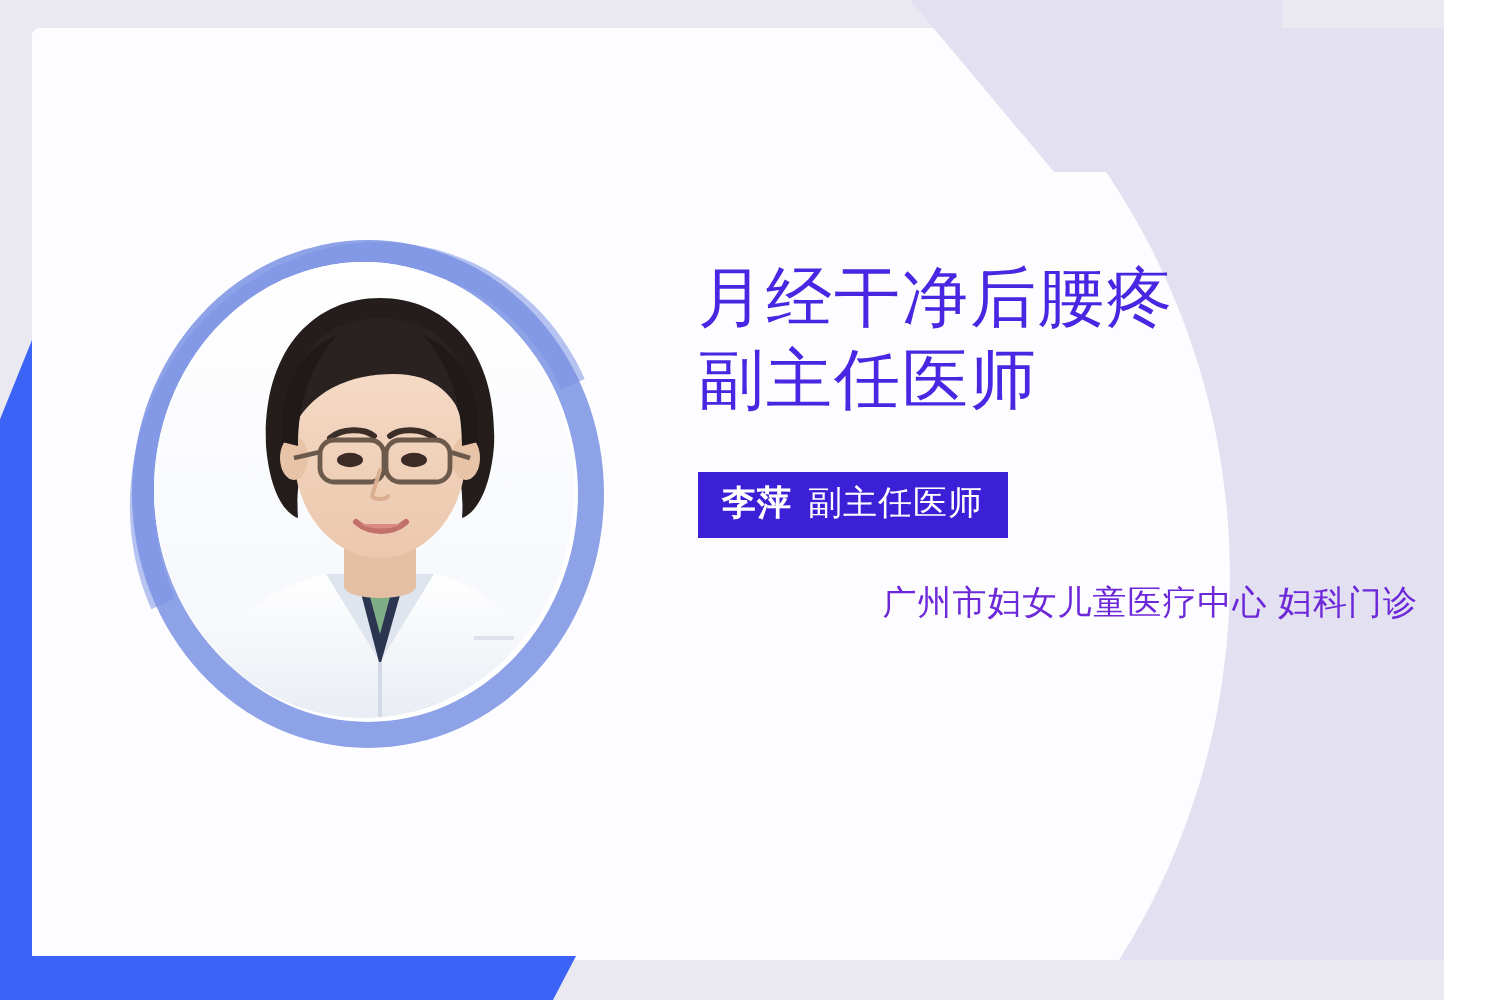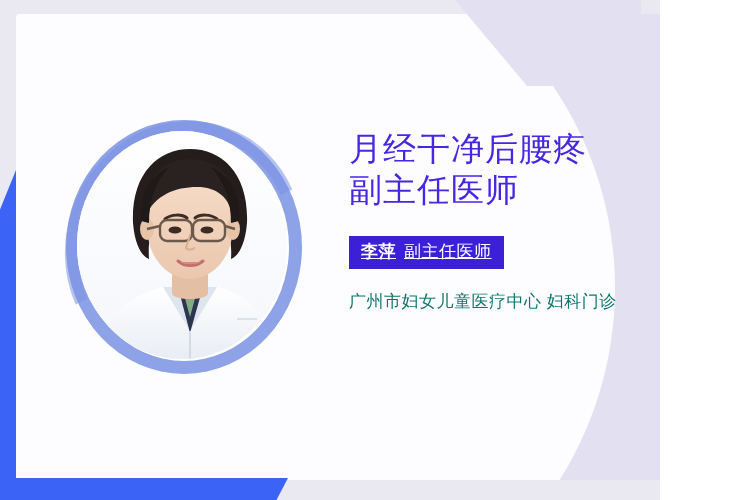--- a/index.html
+++ b/index.html
@@ -6,21 +6,21 @@
     margin: 0;
     padding: 0;
     background: #ffffff;
   }
   body {
     font-family: "Liberation Sans", "DejaVu Sans", sans-serif;
   }
 
   .screen {
     position: relative;
-    width: 660px;
+    width: 722px;
     height: 500px;
     overflow: hidden;
     background: #eae8f2;
   }
 
   
   .card-outer {
     position: absolute;
     left: 0; top: 0;
     width: 750px; height: 500px;
@@ -157,38 +157,38 @@
   }
   .badge {
     display: inline-block;
     background: #3c20d8;
     color: #ffffff;
     padding: 6px 12px 7px 12px;
     margin-top: 26px;
     font-size: 17px;
     line-height: 20px;
     white-space: nowrap;
-    text-decoration: underline;
   }
   .badge-name {
     font-weight: 700;
     letter-spacing: .5px;
   }
   .badge-title {
     font-weight: 400;
     margin-left: 8px;
     letter-spacing: .5px;
   }
   .affiliation {
     margin-top: 22px;
-    color: #0f766e;
+    color: #6d28d9;
     font-size: 17px;
     line-height: 22px;
     letter-spacing: .5px;
     white-space: nowrap;
+    text-align: right;
   }
 </style>
 </head>
 <body>
 
 <div class="screen">
 
   <div class="card-outer"></div>
   <div class="card-inner"></div>
 

